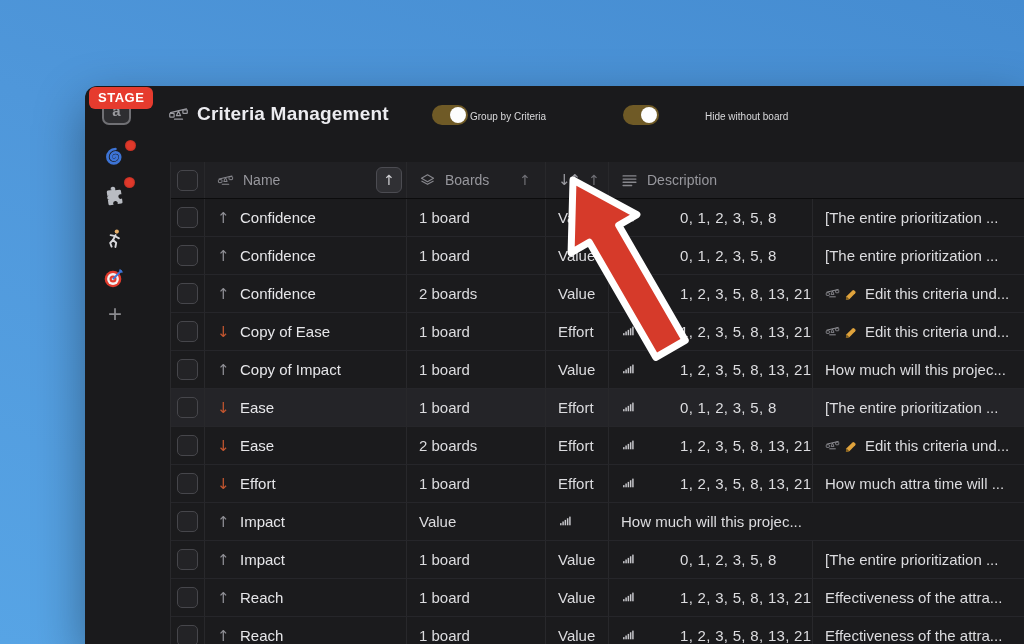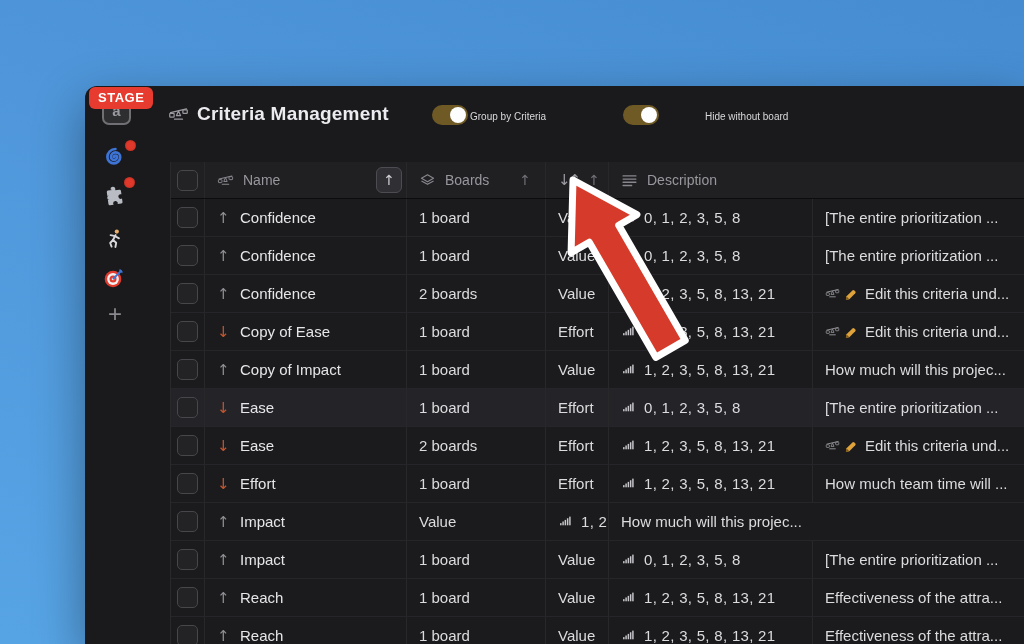--- a/index.html
+++ b/index.html
@@ -40,21 +40,21 @@
   .hicon{width:17px;height:17px;margin-right:9px;flex:0 0 auto;color:#87878d;}
   .ricon{width:15px;height:13px;margin-right:8px;flex:0 0 auto;color:#c9c9cd;}
   .dir{width:14px;margin-right:9px;font-size:15px;font-family:"DejaVu Sans",sans-serif;}
   .dir-up{color:#8f8f95;} .dir-down{color:#c2552f;}
   .name-txt{color:#e6e6e9;text-align:right;}
   .sort-btn{margin-left:auto;margin-right:4px;width:24px;height:24px;border-radius:6px;
     background:#303034;border:1px solid #4c4c52;color:#d2d2d6;display:flex;align-items:center;
     justify-content:center;font-size:14px;cursor:pointer;font-family:"DejaVu Sans",sans-serif;}
   .faint-arrow{margin-left:auto;margin-right:14px;color:#6f6f75;font-size:14px;font-family:"DejaVu Sans",sans-serif;}
   .updown{font-size:15px;color:#9a9aa0;letter-spacing:-2px;font-family:"DejaVu Sans",sans-serif;}
-  .scale-txt{letter-spacing:.3px;}
+  .scale-txt{letter-spacing:.3px;margin-left:36px;}
   .desc-icons{display:none;margin-right:6px;gap:4px;align-items:center;}
   .desc-icons[data-icons]{display:inline-flex;}
   .desc-icons svg{width:15px;height:15px;}
   .di-scale{color:#8e8e93;}
   
   .overlay{position:absolute;left:0;top:0;width:1024px;height:644px;pointer-events:none;z-index:9;}
 </style>
 </head>
 <body>
 
@@ -394,21 +394,21 @@
             <span>Effort</span>
           </div>
     <div class="cell">
       <svg class="ricon">
               <use href="#sym-bars"></use>
             </svg>
       <span class="scale-txt">1, 2, 3, 5, 8, 13, 21</span>
     </div>
     <div class="cell">
 
-      <span>How much team time will ...</span>
+      <span>How much attra time will ...</span>
     </div>
   </div>
 
   <div class="trow">
     <div class="cell cb">
             <div class="checkbox"></div>
           </div>
     <div class="cell">
       <span class="dir dir-up">↑</span>
       <span class="name-txt">Impact</span>

